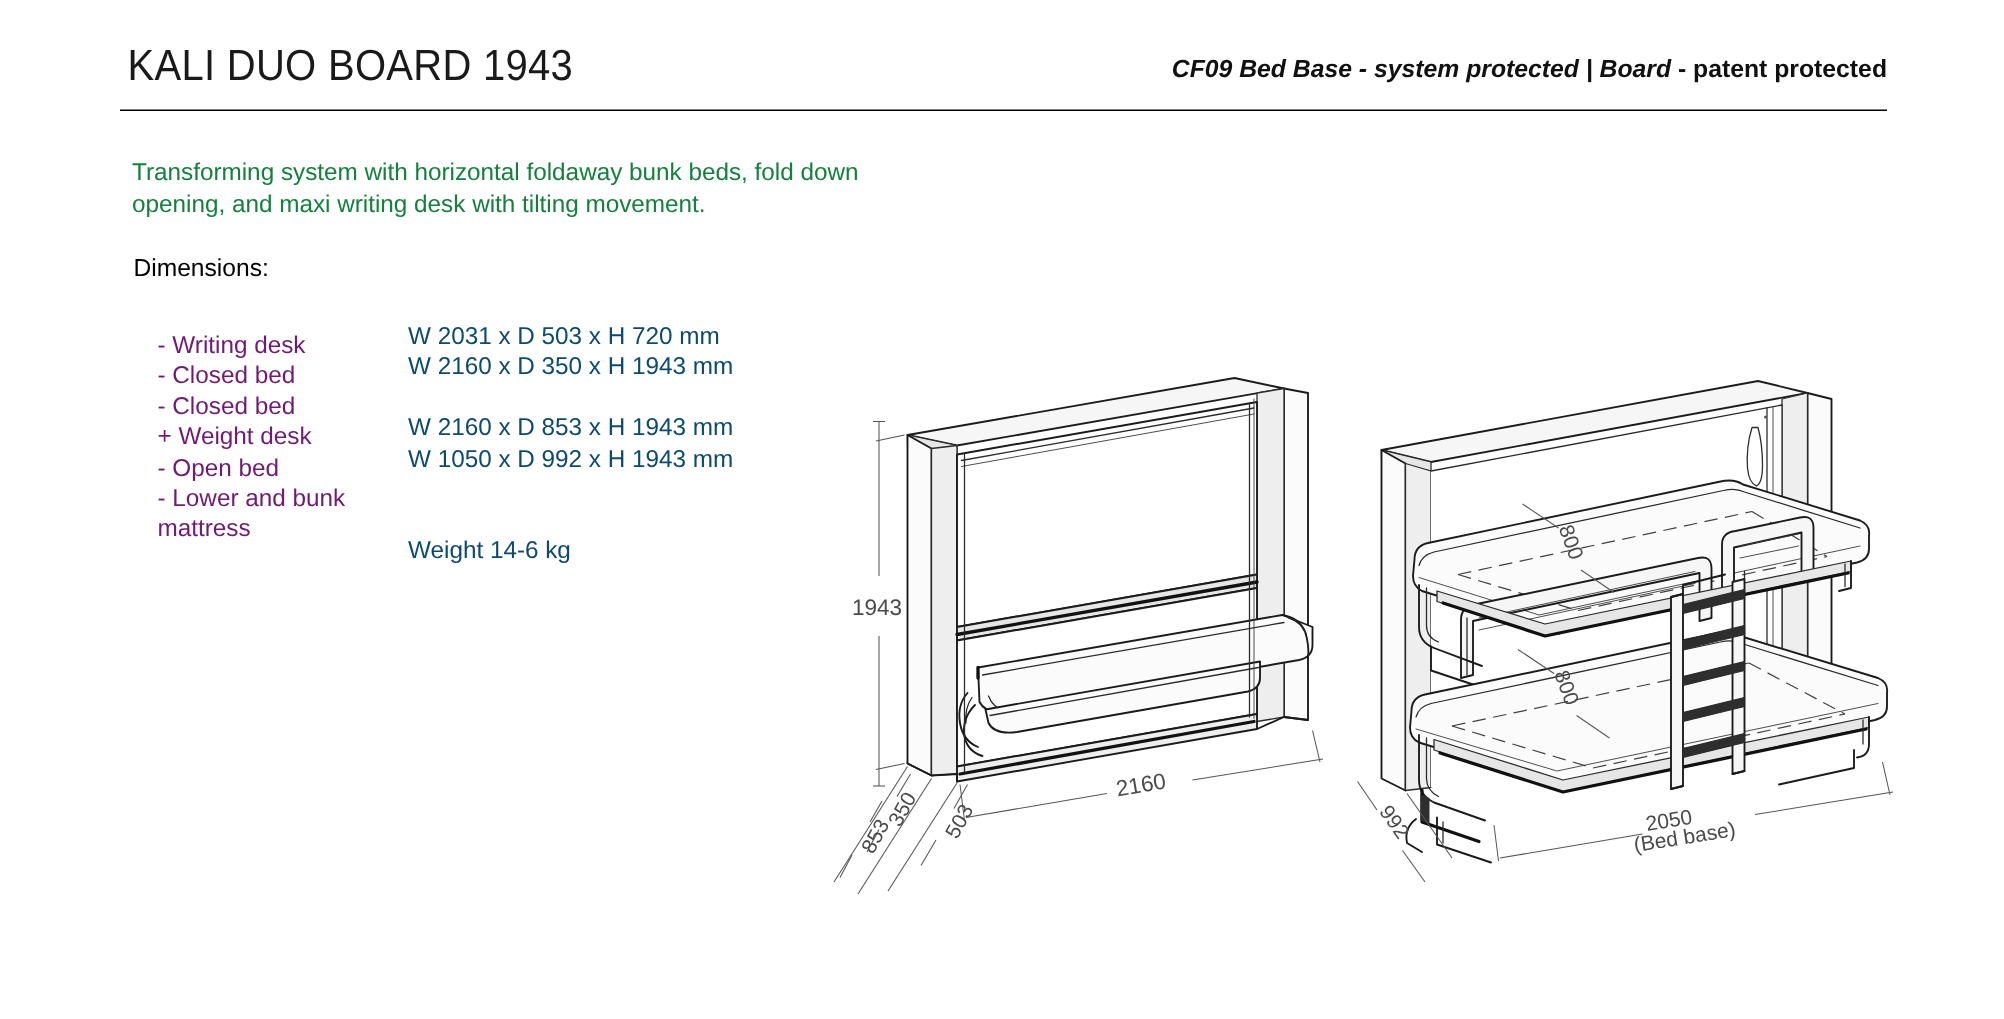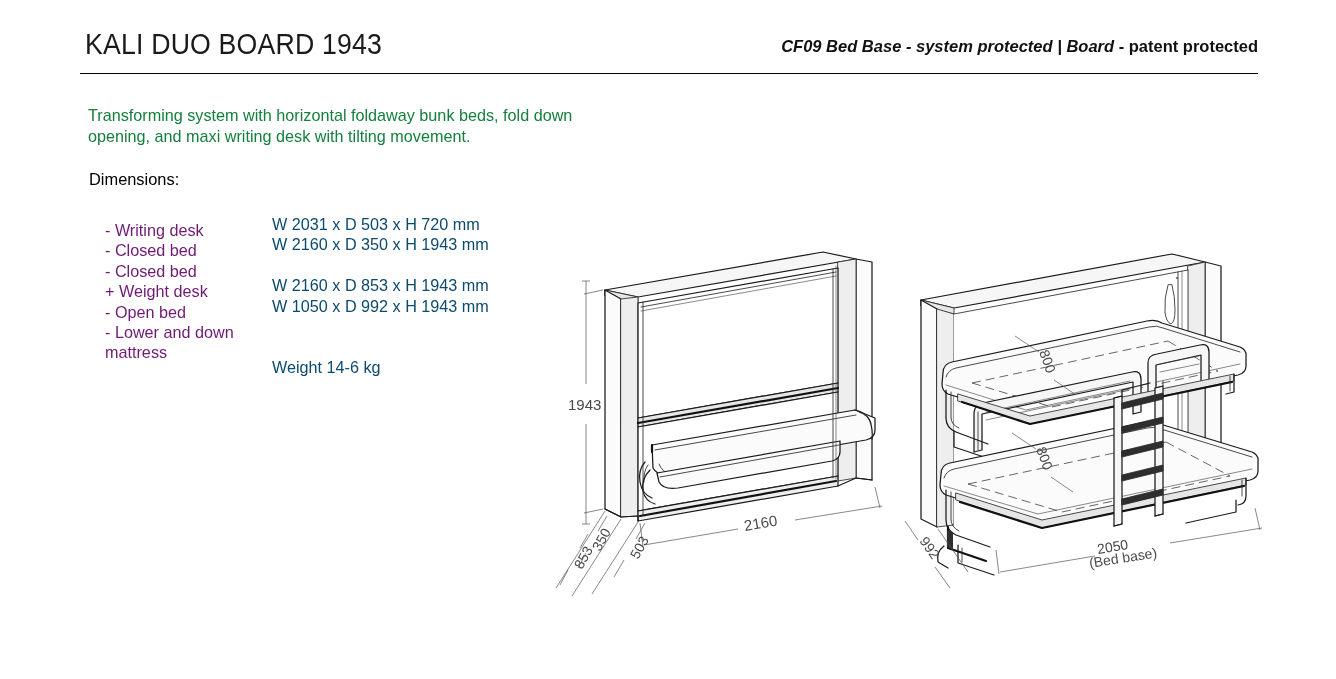--- a/index.html
+++ b/index.html
@@ -167,21 +167,21 @@
   </div>
   <div class="dim-row">
     <span class="dim-label">  + Weight desk</span>
     <span class="dim-value">W 2160 x D 853 x H 1943 mm</span>
   </div>
   <div class="dim-row">
     <span class="dim-label">- Open bed</span>
     <span class="dim-value">W 1050 x D 992 x H 1943 mm</span>
   </div>
   <div class="dim-row">
-    <span class="dim-label">- Lower and down</span>
+    <span class="dim-label">- Lower and bunk</span>
     <span class="dim-value"></span>
   </div>
   <div class="dim-row">
     <span class="dim-label">  mattress</span>
   </div>
   <div class="dim-row">
     <span class="dim-label"></span>
     <span class="dim-value">Weight 14-6 kg</span>
   </div>
 </div>

